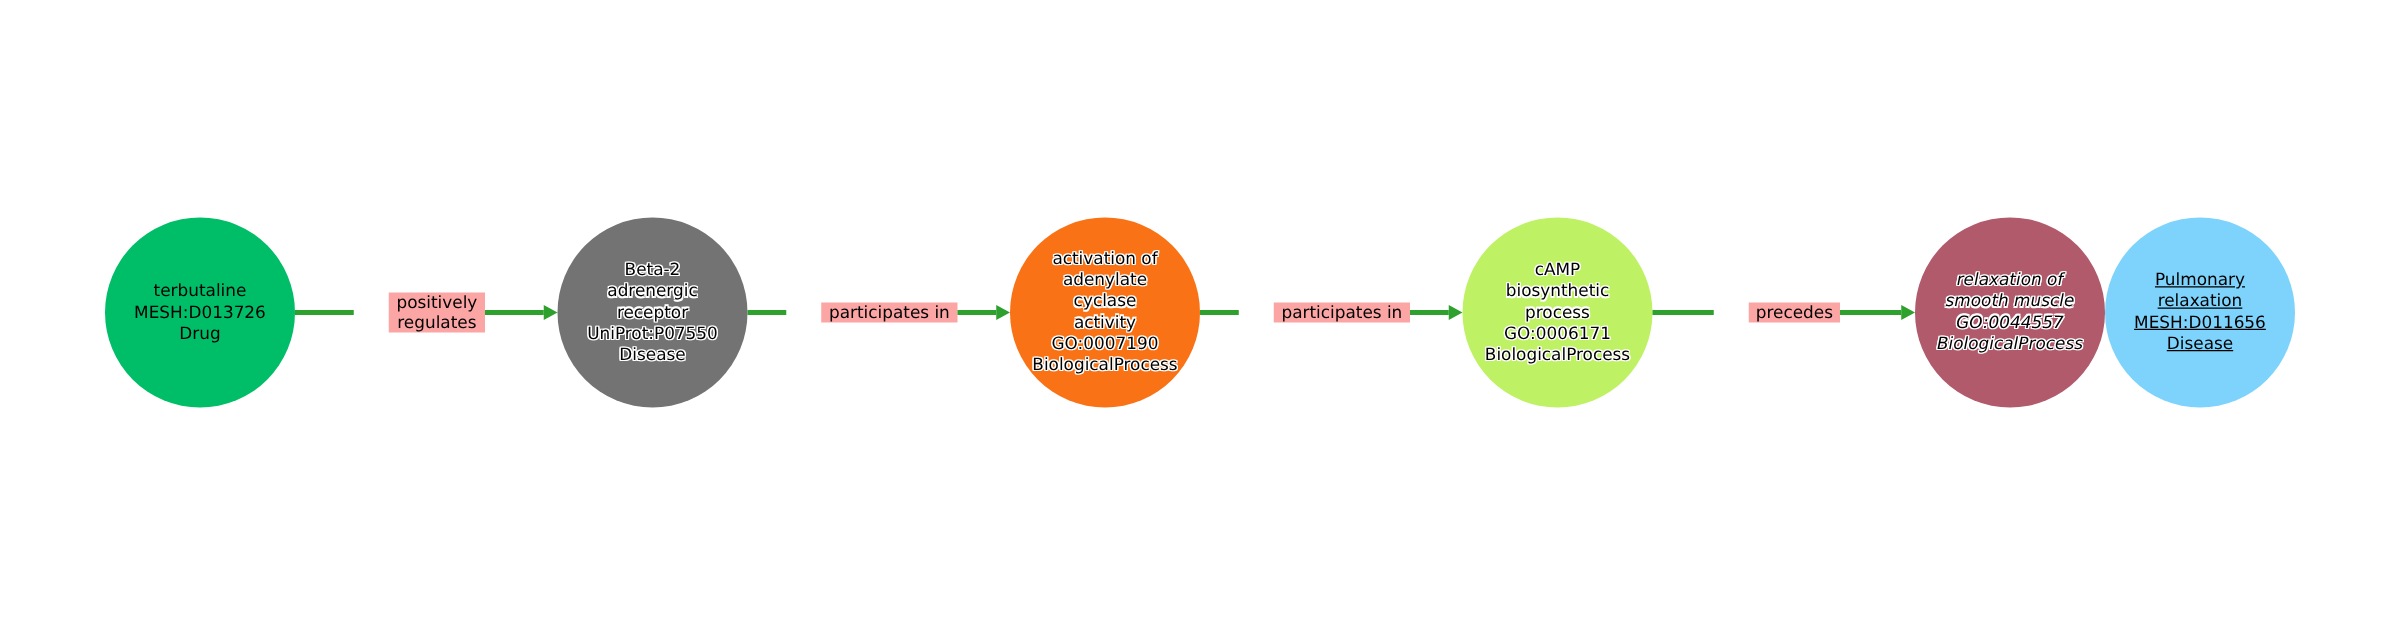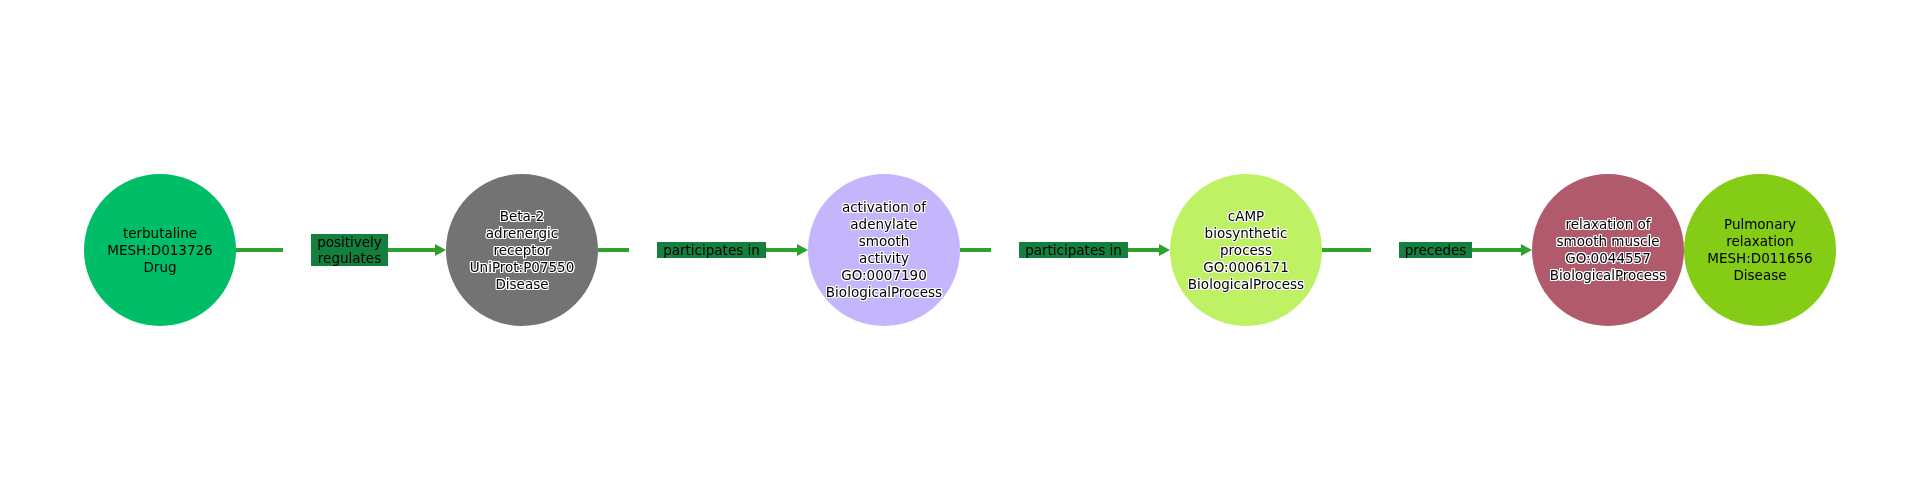--- a/index.html
+++ b/index.html
@@ -50,21 +50,21 @@
     align-items: center;
   }
   .edge-line {
     flex: 1 1 0;
     height: 4px;
     background: #2da02d;
   }
   .edge-label {
     flex: 0 0 auto;
     padding: 0 6px;
-    background: #15803d;
+    background: #fca5a5;
     font-size: 13.5px;
     line-height: 16px;
     color: #000000;
     text-align: center;
     margin-left: 28px;
   }
   .edge-label span {
     display: block;
     white-space: nowrap;
   }
@@ -112,25 +112,25 @@
 
   <div class="edge">
     <div class="edge-line"></div>
     <div class="edge-label">
       <span>participates in</span>
     </div>
     <div class="edge-line"></div>
     <div class="arrowhead"></div>
   </div>
 
-  <div class="node halo" style="background-color: #c4b5fd;">
+  <div class="node halo" style="background-color: #f97316;">
     <div class="node-label">
       <span>activation of</span>
       <span>adenylate</span>
-      <span>smooth</span>
+      <span>cyclase</span>
       <span>activity</span>
       <span>GO:0007190</span>
       <span>BiologicalProcess</span>
     </div>
   </div>
 
   <div class="edge">
     <div class="edge-line"></div>
     <div class="edge-label">
       <span>participates in</span>
@@ -151,31 +151,31 @@
 
   <div class="edge">
     <div class="edge-line"></div>
     <div class="edge-label">
       <span>precedes</span>
     </div>
     <div class="edge-line"></div>
     <div class="arrowhead"></div>
   </div>
 
-  <div class="node halo" style="background-color: rgb(176, 90, 108);">
+  <div class="node halo" style="background-color: rgb(176, 90, 108); font-style: italic;">
     <div class="node-label">
       <span>relaxation of</span>
       <span>smooth muscle</span>
       <span>GO:0044557</span>
       <span>BiologicalProcess</span>
     </div>
   </div>
 
 
-  <div class="node" style="background-color: #84cc16;">
+  <div class="node" style="background-color: #7dd3fc; text-decoration: underline;">
     <div class="node-label">
       <span>Pulmonary</span>
       <span>relaxation</span>
       <span>MESH:D011656</span>
       <span>Disease</span>
     </div>
   </div>
 
 </div>
 

